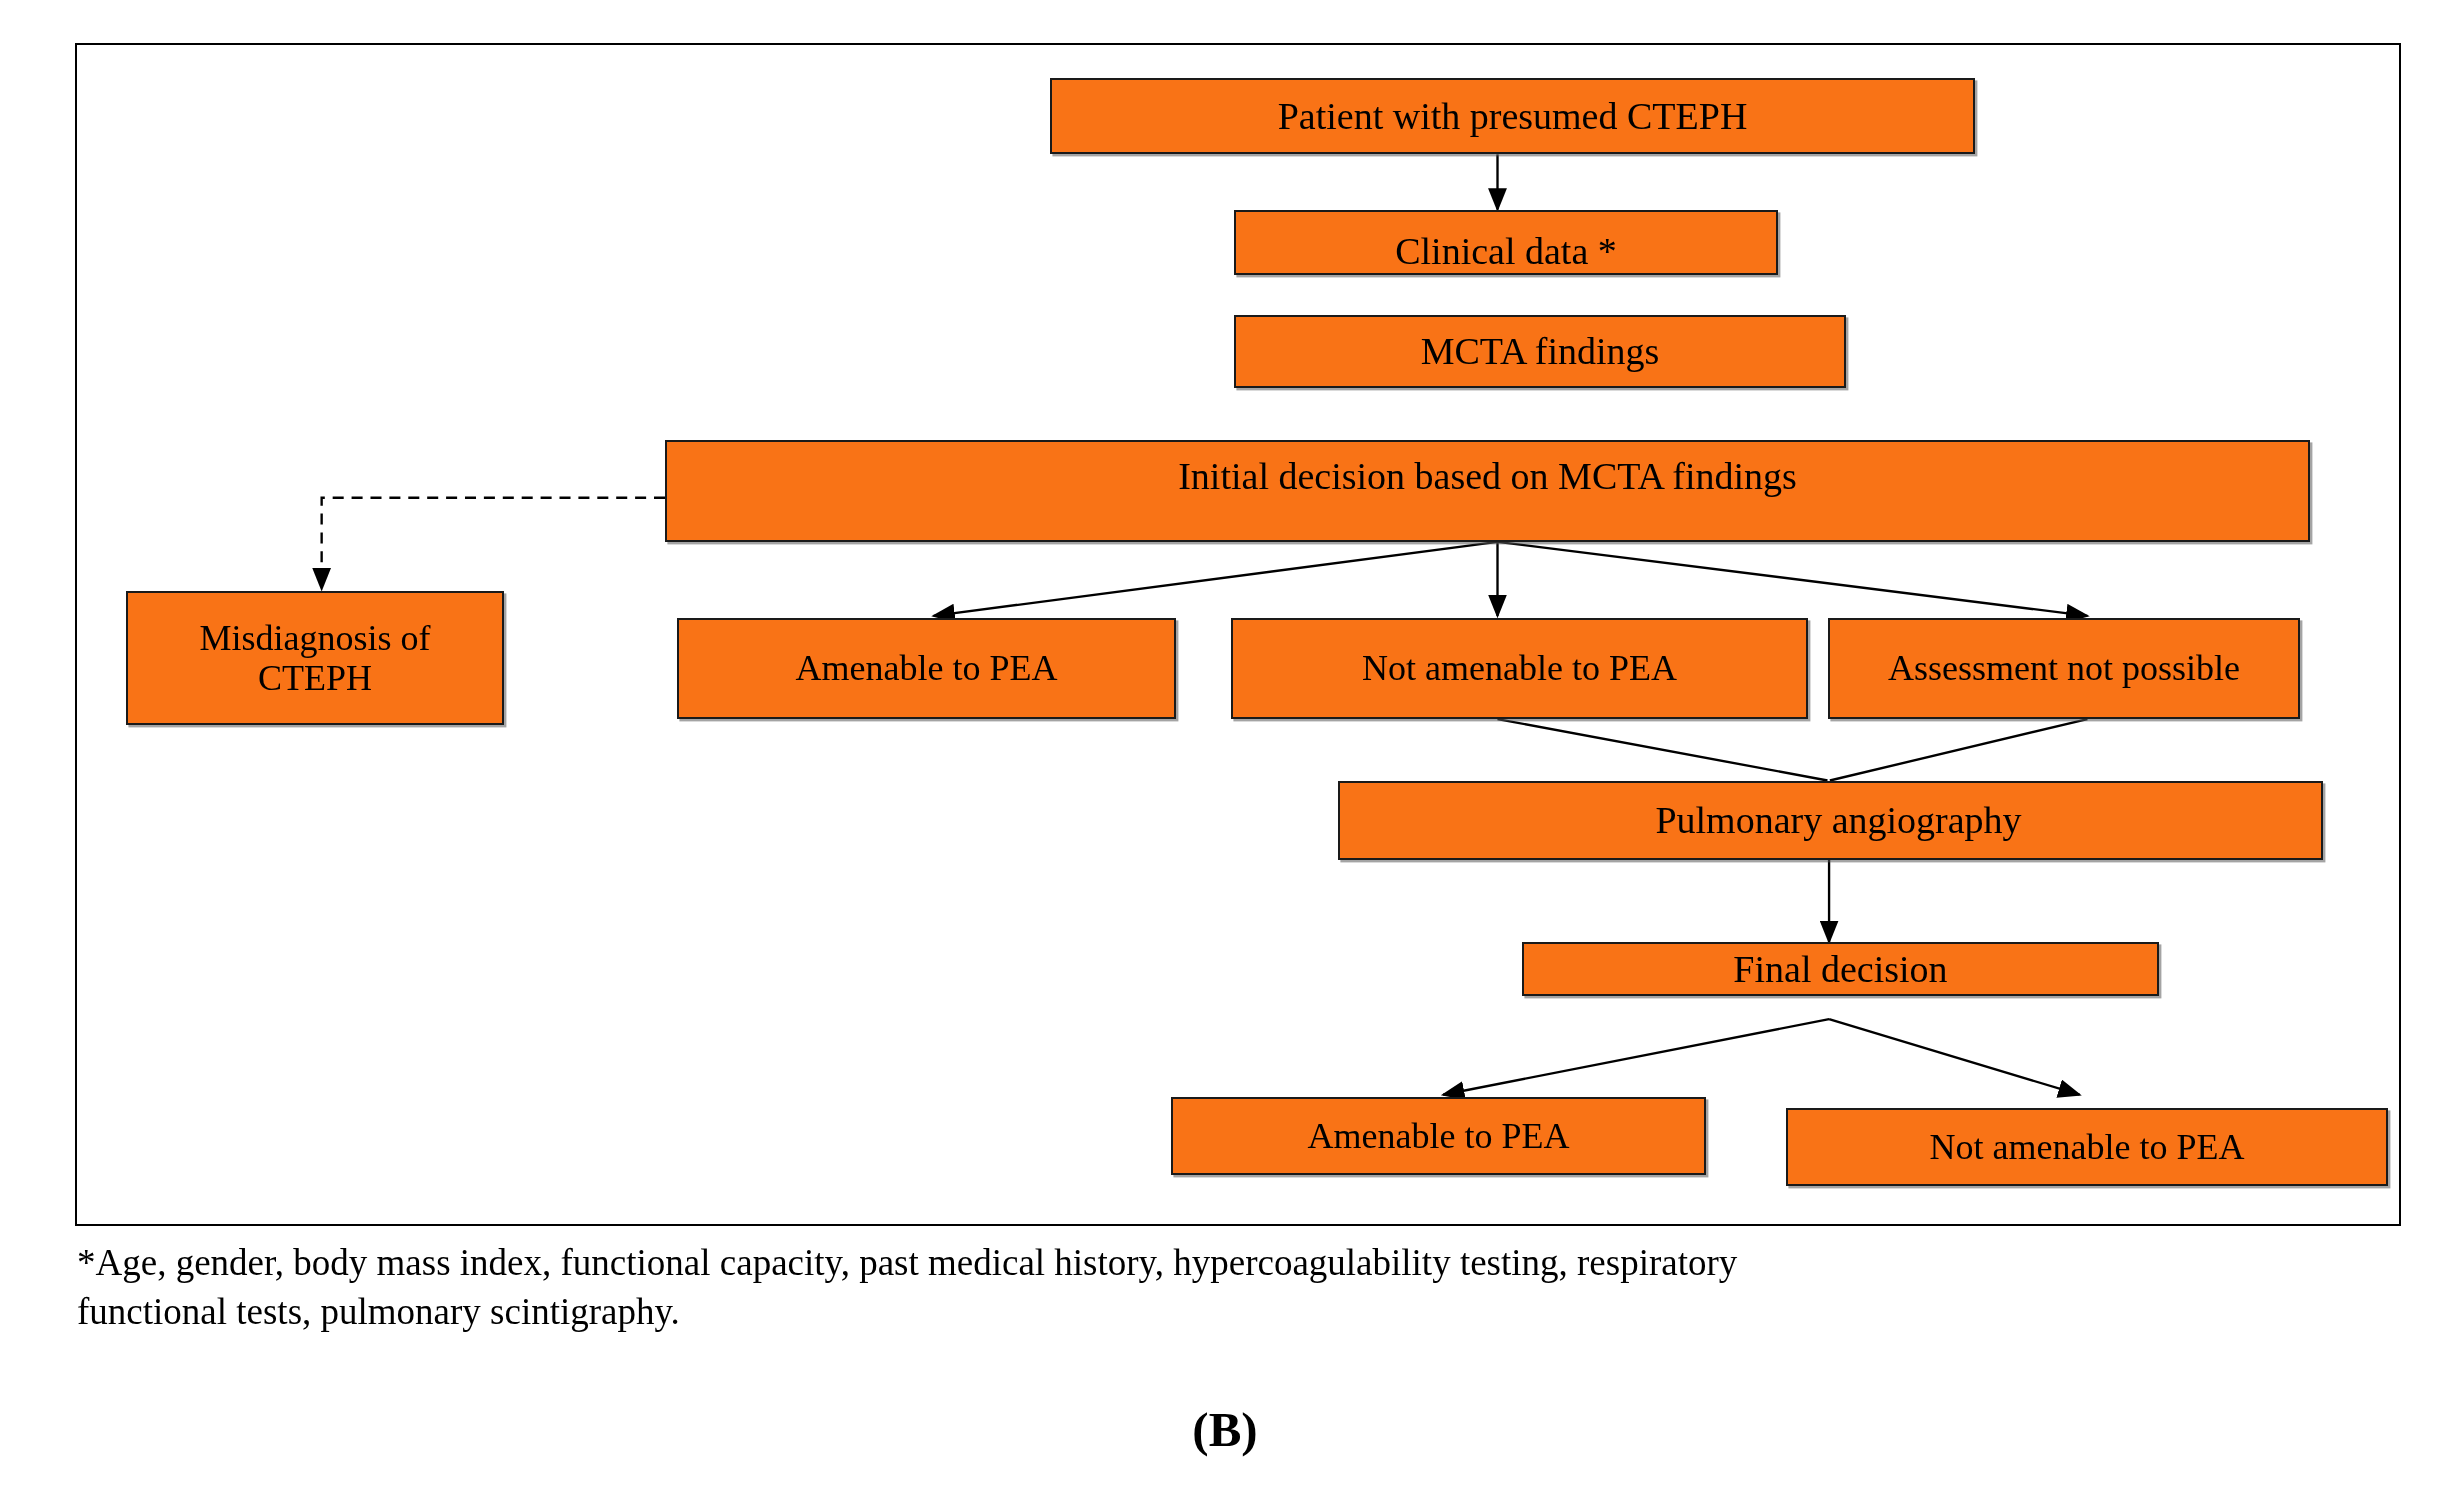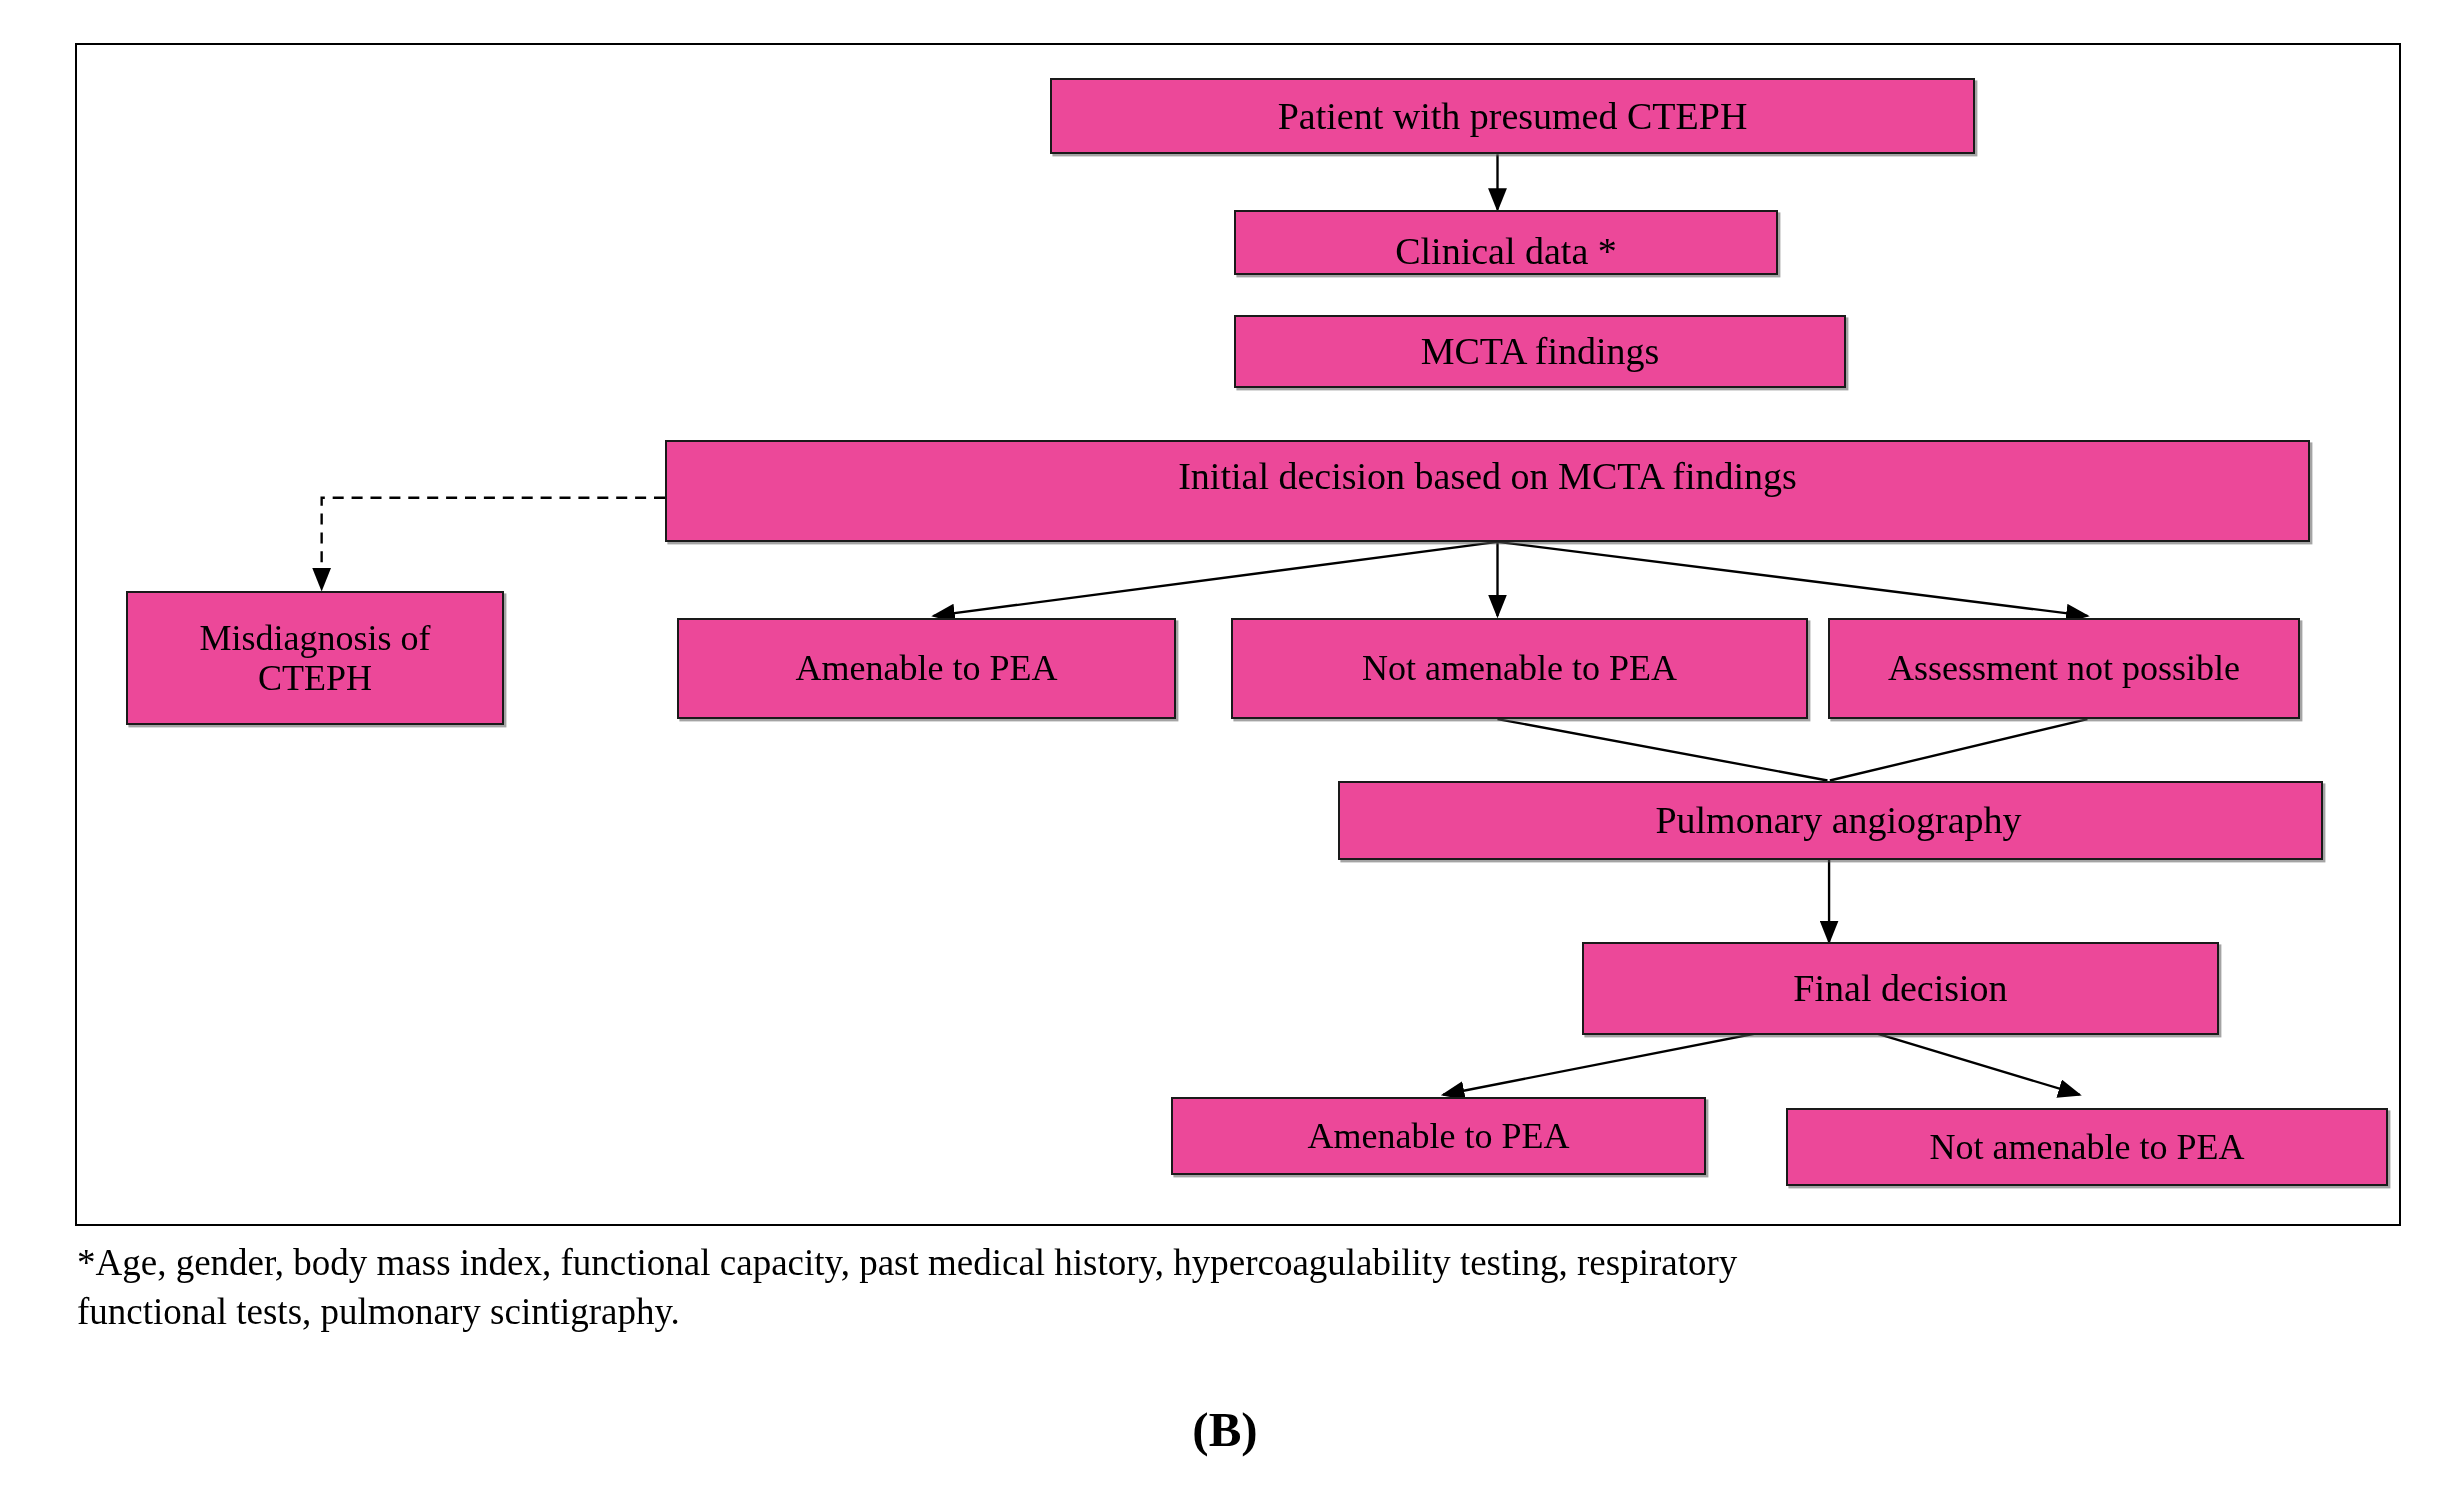--- a/index.html
+++ b/index.html
@@ -36,21 +36,21 @@
     width: 2450px;
     height: 1509px;
     pointer-events: none;
   }
 
   
   .node {
     position: absolute;
     box-sizing: border-box;
     border: 2.4px solid #1a1a1a;
-    background: #ec4899;
+    background: #f97316;
     display: flex;
     align-items: center;
     justify-content: center;
     text-align: center;
     line-height: 1.12;
     color: #000000;
     
     box-shadow: 2.4px 2.4px 0 rgba(90,90,90,0.55);
   }
   .node .node-label {
@@ -161,21 +161,21 @@
 </div>
 
 <div class="node t-46" style="left:1828px; top:618px; width:472px; height:101px;">
   <span class="node-label">Assessment not possible</span>
 </div>
 
 <div class="node t-48" style="left:1338px; top:781px; width:985px; height:79px;padding-left:16px;">
   <span class="node-label">Pulmonary angiography</span>
 </div>
 
-<div class="node t-48" style="left:1582px; top:942px; width:637px; height:93px;">
+<div class="node t-48" style="left:1522px; top:942px; width:637px; height:54px;">
   <span class="node-label">Final decision</span>
 </div>
 
 <div class="node t-46" style="left:1171px; top:1097px; width:535px; height:78px;">
   <span class="node-label">Amenable to PEA</span>
 </div>
 
 <div class="node t-46" style="left:1786px; top:1108px; width:602px; height:78px;">
   <span class="node-label">Not amenable to PEA</span>
 </div>

